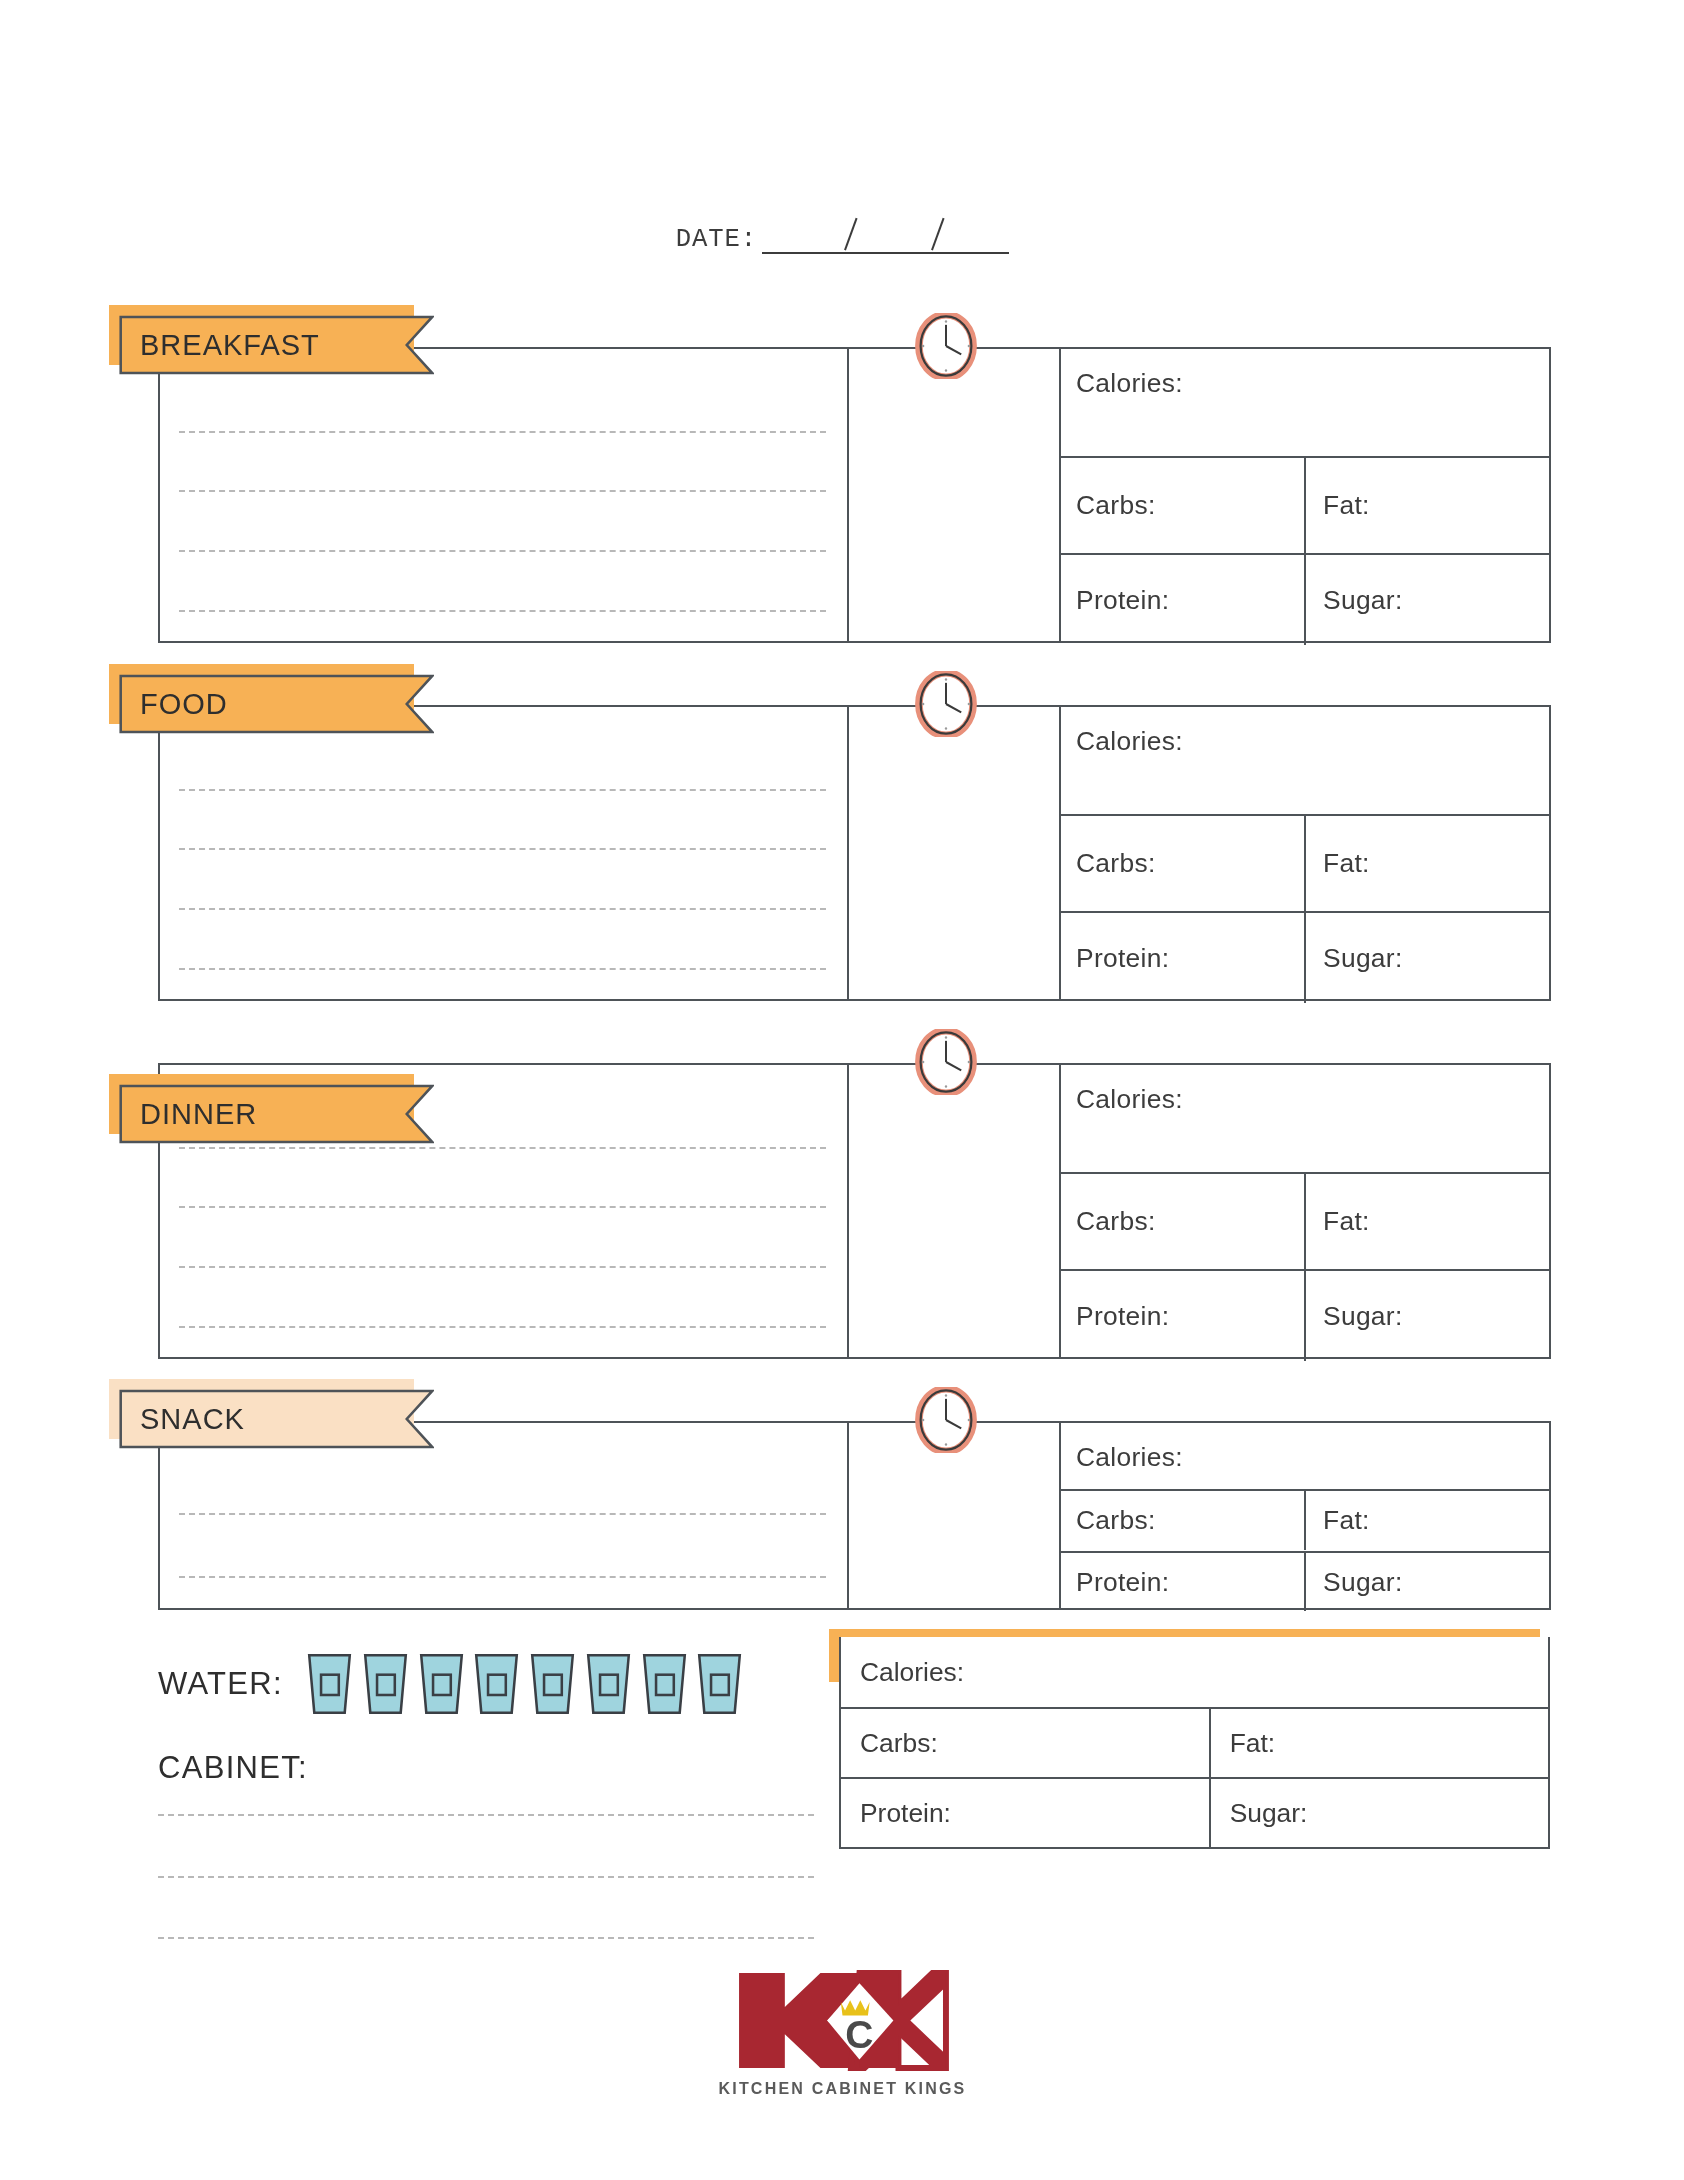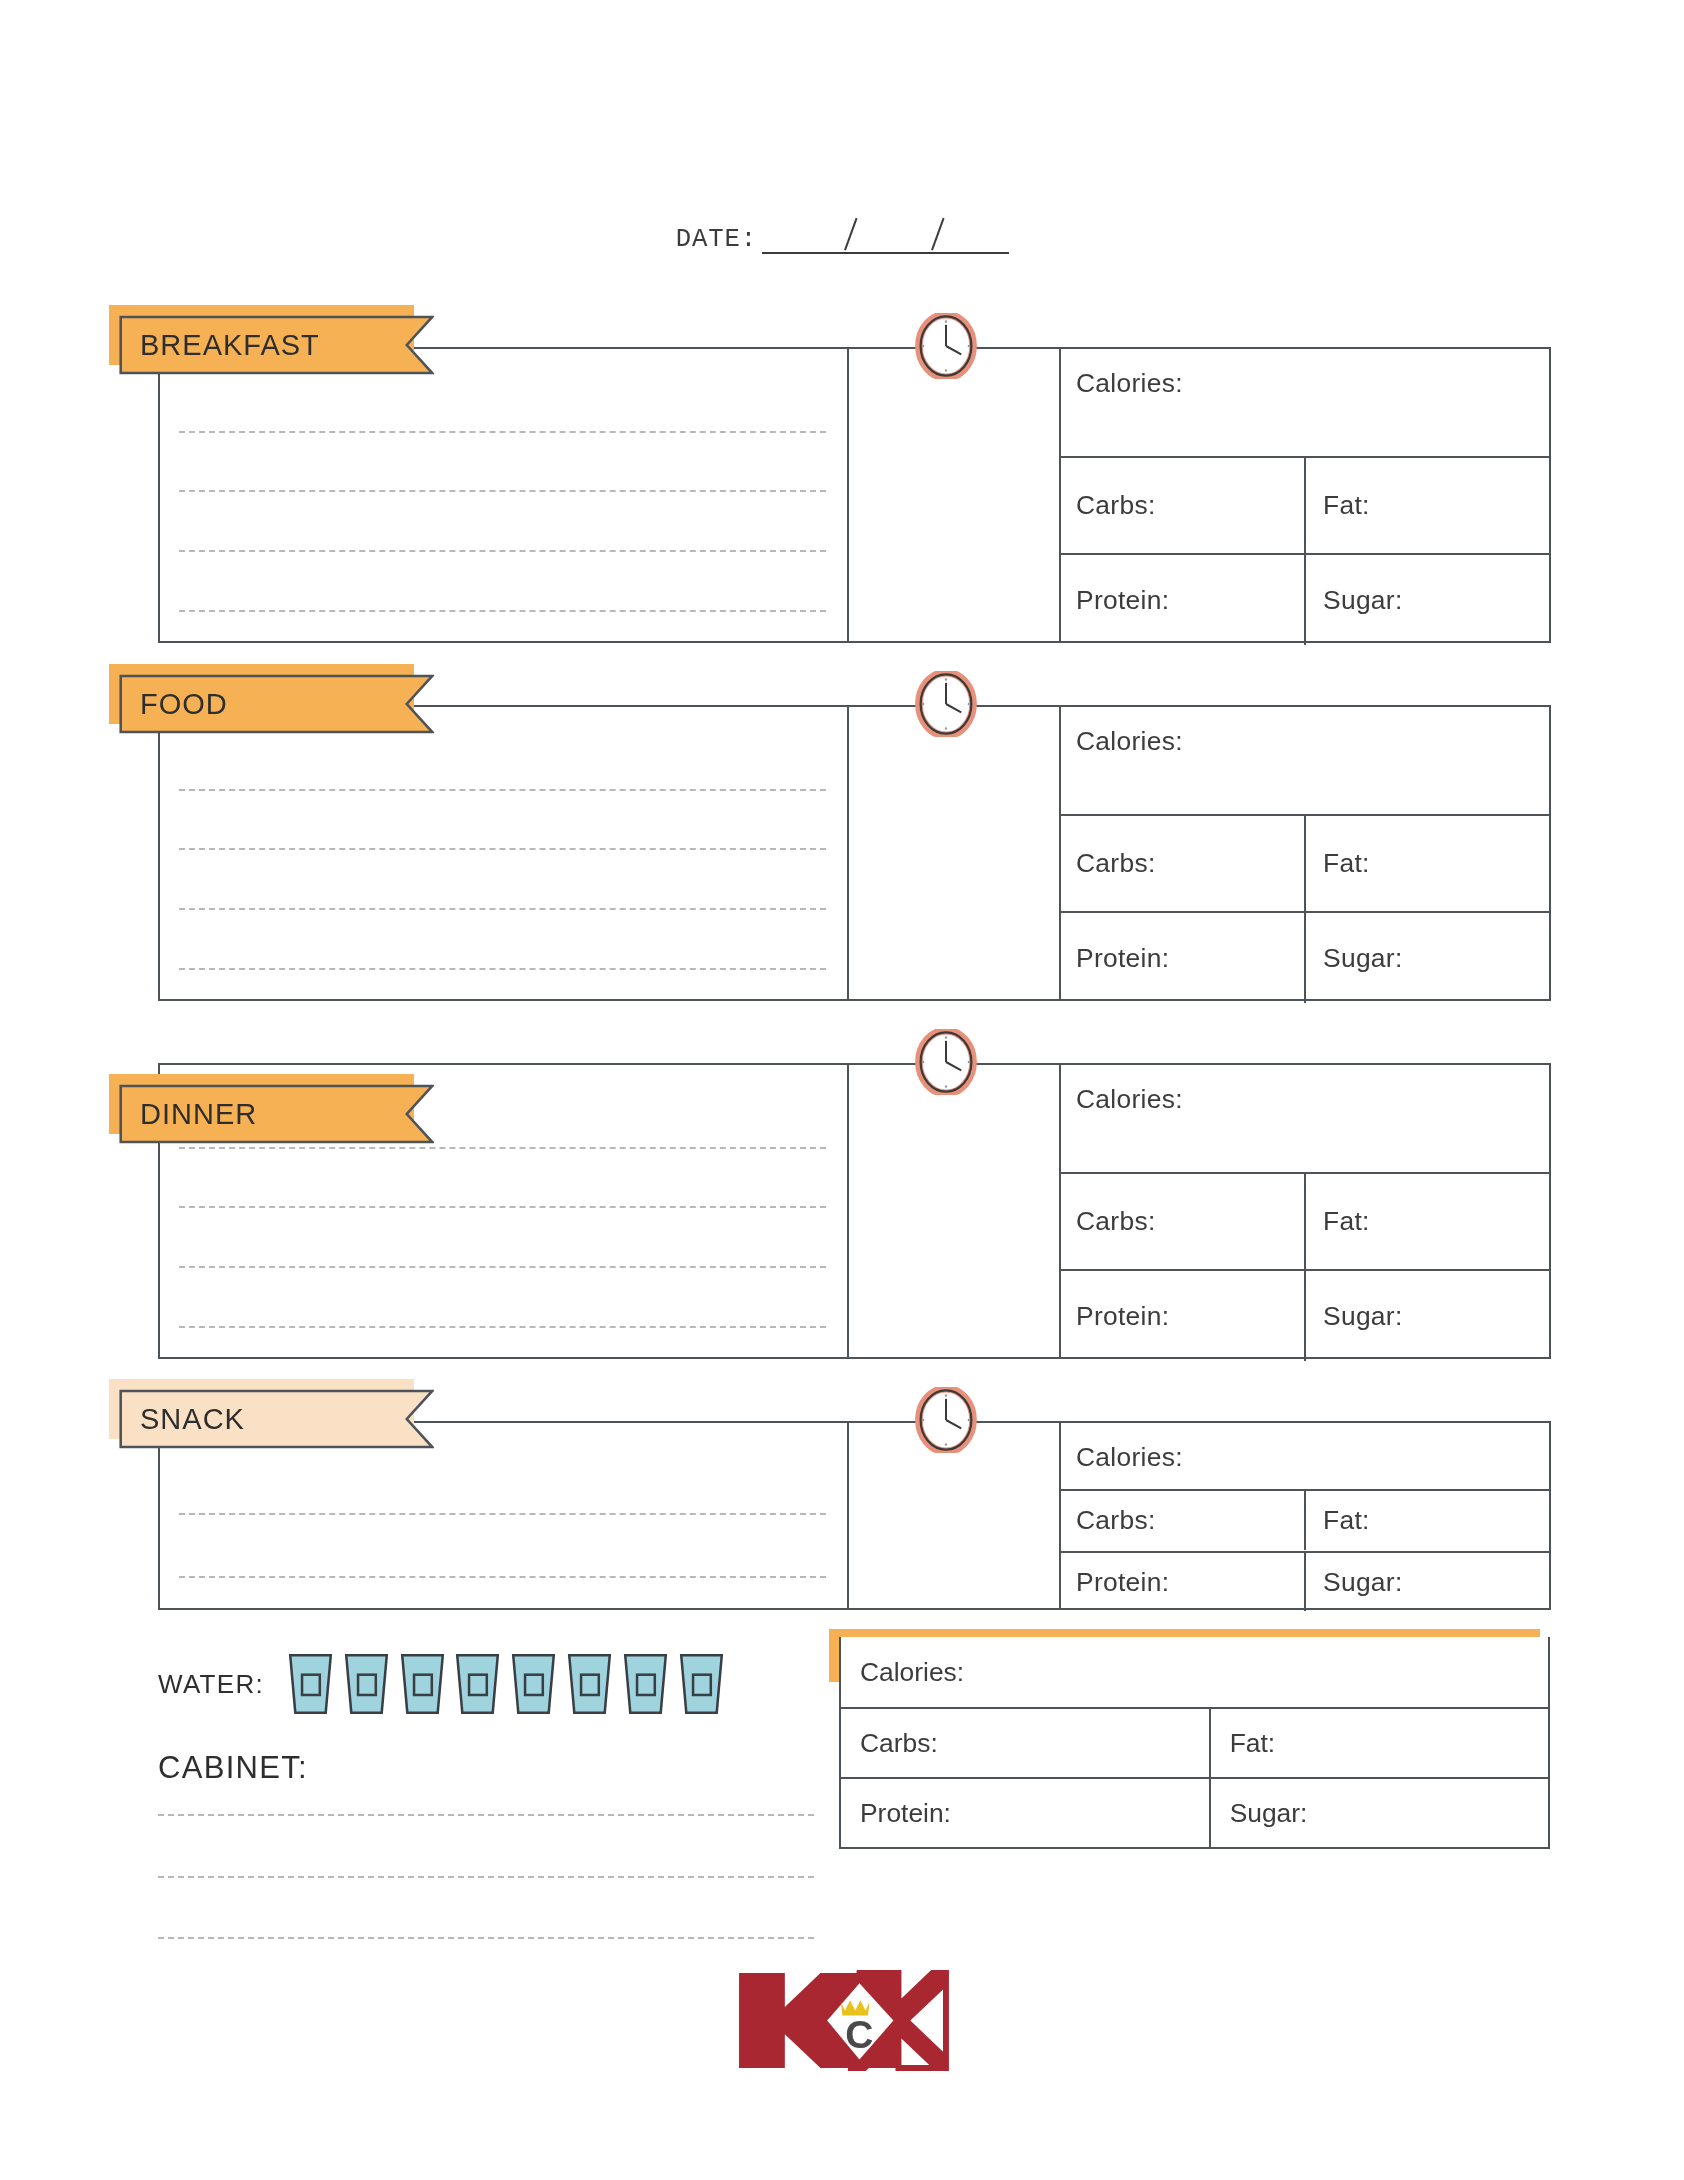--- a/index.html
+++ b/index.html
@@ -198,21 +198,21 @@
   }
 
   
   .water-row {
     position: absolute;
     left: 158px;
     display: flex;
     align-items: center;
   }
   .water-label {
-    font-size: 26px;
+    font-size: 31px;
     letter-spacing: 1.3px;
     color: #2e2e2e;
     margin-right: 22px;
   }
   .glasses { display: flex; gap: 6.8px; }
   .glass { width: 49px; height: 66px; }
 
   .workout-label {
     position: absolute;
     left: 158px;
@@ -553,16 +553,17 @@
         <path d="M150 6 L196 6 L196 44 L236 6 L252 6 L252 118 L196 118 L196 80 L156 118 L140 118 Z" fill="none" stroke="#a82731" stroke-width="7"></path>
         <path d="M150 6 L196 6 L196 44 L236 6 L252 6 L252 22 L210 62 L252 102 L252 118 L236 118 L196 80 L196 118 L150 118 Z" fill="#a82731"></path>
 
         <path d="M112 62 L150 18 L190 62 L150 108 Z" fill="#ffffff"></path>
 
         <path d="M128 40 L133 50 L139 38 L145 50 L151 38 L157 50 L162 40 L160 56 L130 56 Z" fill="#e8c11a"></path>
 
         <text x="150" y="94" font-family="'Liberation Sans', sans-serif" font-size="46" font-weight="700" fill="#4a4a4a" text-anchor="middle">C</text>
       </svg>
     </div>
+    <div class="logo-text">KITCHEN CABINET KINGS</div>
   </div>
 
 </div>
 
 
 </body></html>

